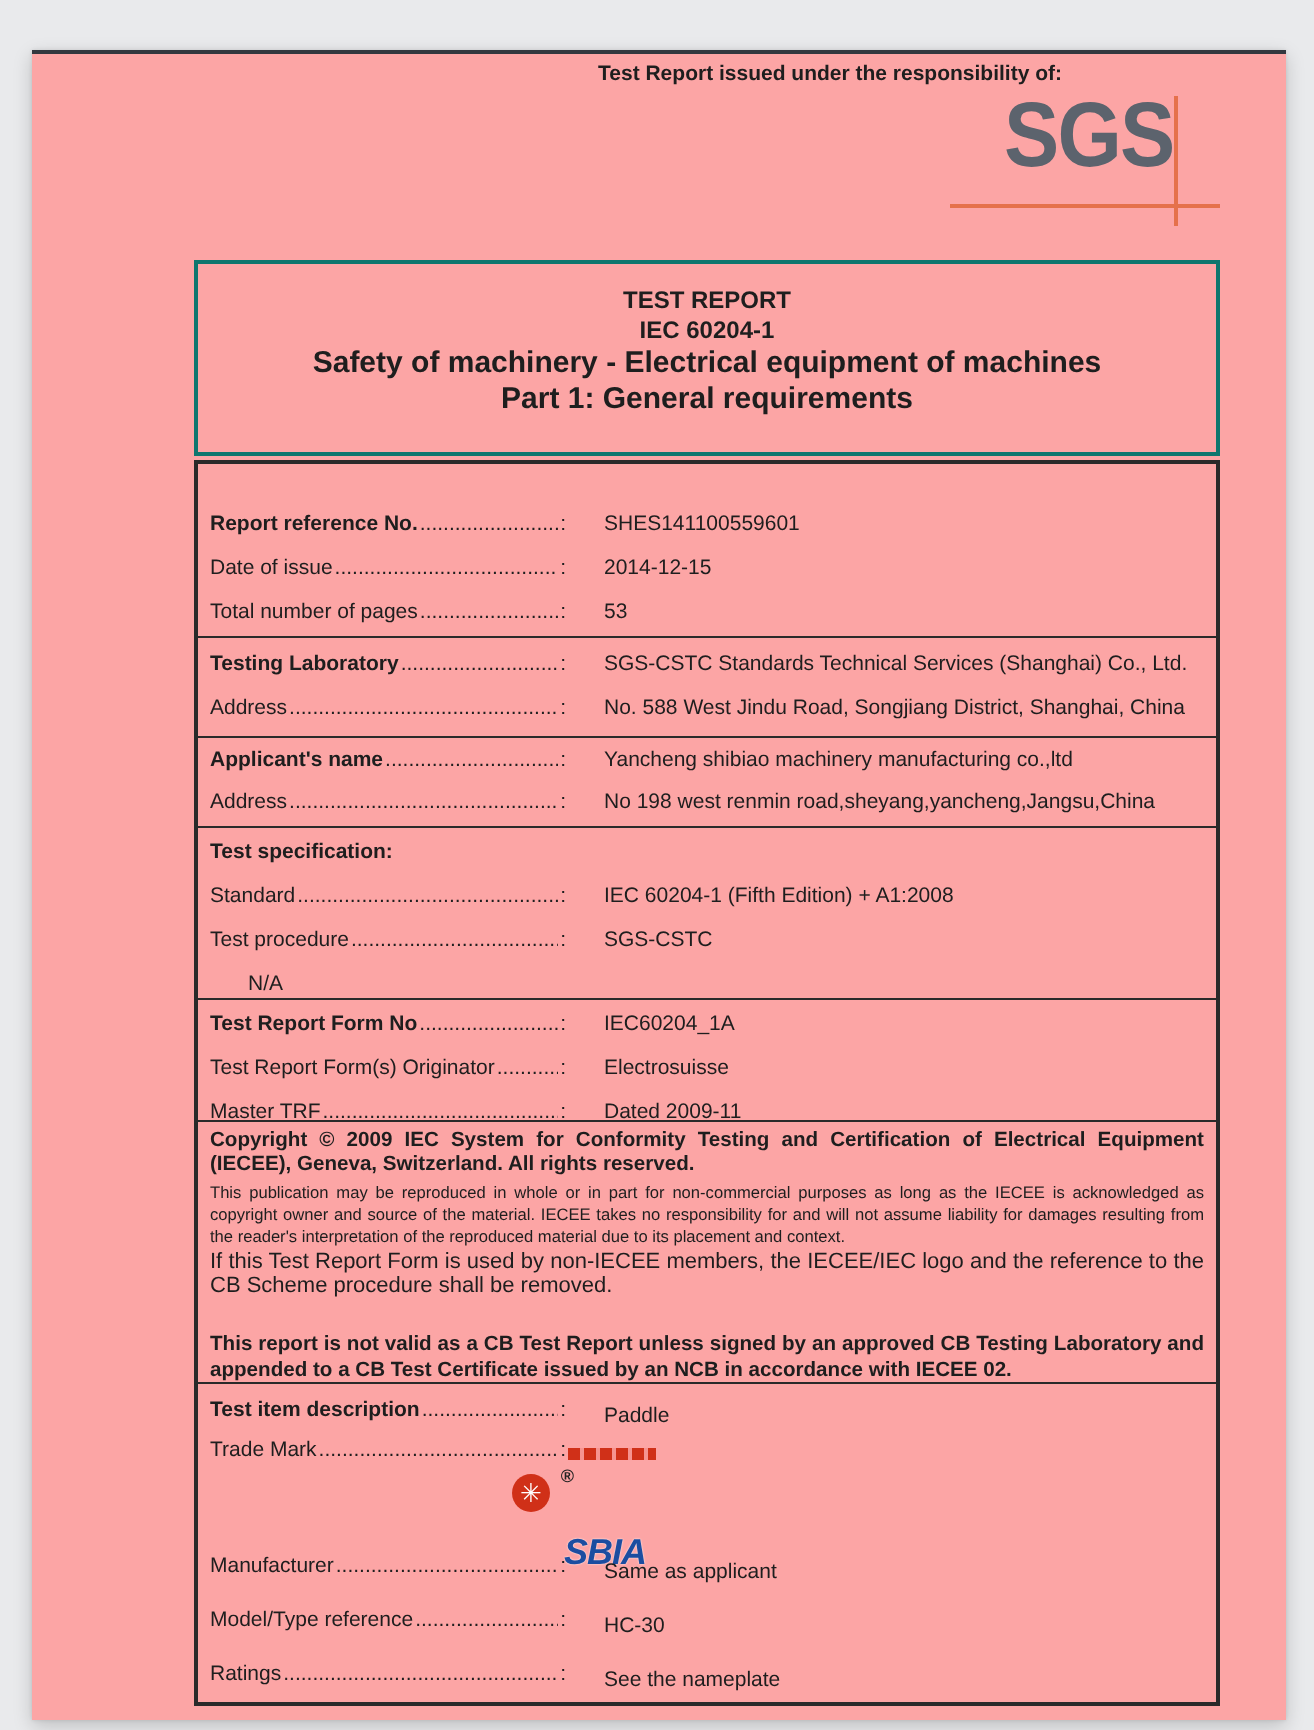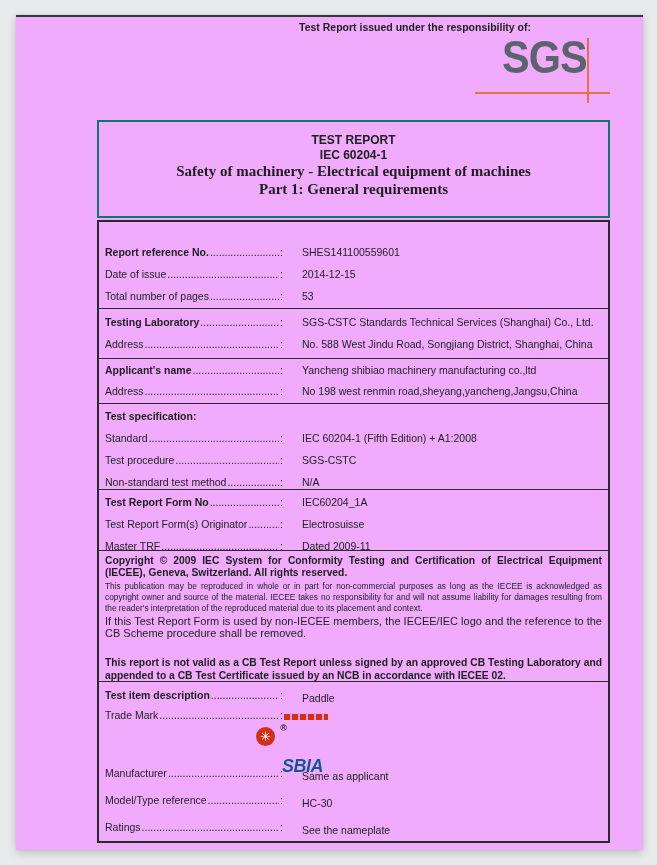--- a/index.html
+++ b/index.html
@@ -2,39 +2,39 @@
 <html><head>
 <meta charset="utf-8">
 <style>
   html,body{margin:0;padding:0;}
   body{
     width:657px;height:865px;position:relative;overflow:hidden;
     background:#e9eaec;
     font-family:"Liberation Sans",sans-serif;color:#1e1e1e;
   }
   .page{
-    position:absolute;left:16px;top:15px;width:627px;height:833px;
-    background:#f0abfc;
+    position:absolute;left:16px;top:25px;width:627px;height:833px;
+    background:#fca5a5;
     border-top:2px solid #33383f;
     box-shadow:0 3px 9px rgba(0,0,0,.18),0 0 2px rgba(0,0,0,.10);
   }
   
   .issued{position:absolute;top:4px;left:399px;transform:translateX(-50%);
     white-space:nowrap;font-size:10.5px;font-weight:bold;}
   
   .sgs-letters{position:absolute;left:486px;top:17px;
     font-size:45px;font-weight:bold;color:#5c636d;letter-spacing:-1px;
     transform:scale(.92,1.02);transform-origin:left top;line-height:45px;}
   .sgs-hline{position:absolute;left:459px;top:75px;width:135px;height:2px;background:#e5714b;}
   .sgs-vline{position:absolute;left:571px;top:21px;width:2px;height:65px;background:#e5714b;}
   
   .title-table{position:absolute;left:81px;top:103px;width:513px;height:98px;
     border:2px solid #0f766e;box-sizing:border-box;text-align:center;padding-top:11px;}
   .t-sm{font-size:12px;font-weight:bold;line-height:15px;}
-  .t-lg{font-size:15px;font-weight:bold;line-height:17.5px;font-family:Liberation Serif, serif;}
+  .t-lg{font-size:15px;font-weight:bold;line-height:17.5px;}
   
   .content-table{position:absolute;left:81px;top:203px;width:513px;height:623px;
     border:2px solid #2a2a2a;box-sizing:border-box;display:flex;flex-direction:column;}
   .sect{border-bottom:1.5px solid #2a2a2a;box-sizing:border-box;padding:0 6px;overflow:hidden;}
   .sect:last-child{border-bottom:none;flex:1;}
   .s0{height:87px;padding-top:19px;}
   .s1{height:50px;padding-top:2px;}
   .s2{height:45px;padding-top:1px;}
   .s3{height:86px;padding-top:1px;}
   .s4{height:61px;padding-top:1px;}
@@ -163,24 +163,20 @@
         <span class="val">IEC 60204-1 (Fifth Edition) + A1:2008</span>
       </div>
       <div class="row">
         <span class="lbl">
             <span class="txt">Test procedure</span>
             <span class="dots"></span>
           </span>
         <span class="val">SGS-CSTC</span>
       </div>
       <div class="row">
-        <span class="lbl">
-            <span class="txt">Non-standard test method</span>
-            <span class="dots"></span>
-          </span>
         <span class="val">N/A</span>
       </div>
     </div>
 
     <div class="sect s4">
       <div class="row b">
         <span class="lbl">
             <span class="txt">Test Report Form No</span>
             <span class="dots"></span>
           </span>

